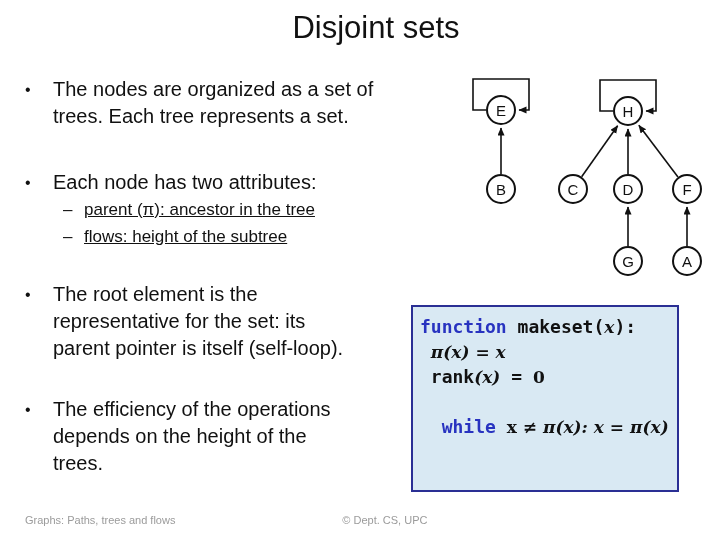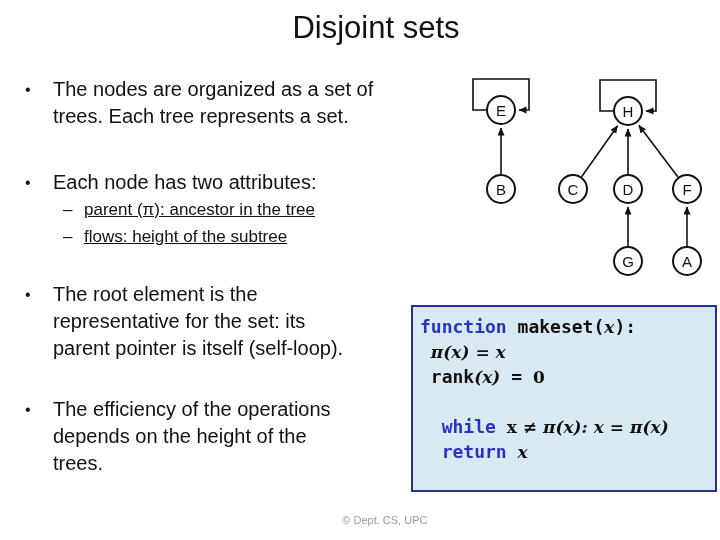--- a/index.html
+++ b/index.html
@@ -30,21 +30,21 @@
   .edge{fill:none;stroke:#111;stroke-width:1.6px;}
   .tree-node{
     position:absolute;width:30px;height:30px;box-sizing:border-box;
     border:2.5px solid #111;border-radius:50%;background:#fff;
     display:flex;align-items:center;justify-content:center;
     font-size:15px;font-weight:500;color:#111;
   }
 
   
   .code-box{
-    position:absolute;left:411px;top:305px;width:306px;height:187px;
+    position:absolute;left:411px;top:305px;width:268px;height:187px;
     box-sizing:border-box;border:2px solid var(--code-border,#2a2f94);
     background:var(--code-bg,#d9e9f3);padding:7px 4px 0 7px;
   }
   .code-line{
     font-family:"DejaVu Sans Mono",monospace;font-size:18px;line-height:25px;
     white-space:pre;color:#111;height:25px;
   }
   .kw{color:var(--kw,#2833c0);font-weight:bold;}
   .mono{color:#111;font-weight:bold;}
   .math{font-family:"DejaVu Serif",serif;font-style:italic;font-weight:bold;font-size:17px;color:#111;}
@@ -128,20 +128,20 @@
       </div>
   </div>
 
   <div class="code-box">
     <div id="code-lines">
         <div class="code-line"><span class="kw">function </span><span class="mono">makeset(</span><span class="math">x</span><span class="mono">):</span></div>
         <div class="code-line"><span class="mono"> </span><span class="math">π(x) = x</span></div>
         <div class="code-line"><span class="mono"> rank</span><span class="math">(x)</span><span class="mono"> = </span><span class="mathup">0</span></div>
         <div class="code-line">&nbsp;</div>
         <div class="code-line"><span class="mono">  </span><span class="kw">while </span><span class="mathup">x</span><span class="math"> ≠ π(x): x = π(x)</span></div>
-        <div class="code-line"><span class="mono">  </span><span class="kw">return </span><span class="math">x</span></div>
       </div>
   </div>
 
+  <div class="footer-item footer-left">Graphs: Paths, trees and flows</div>
   <div class="footer-item footer-center">© Dept. CS, UPC</div>
   <div class="footer-item footer-right">42</div>
 
 </div>
 
 </body></html>

